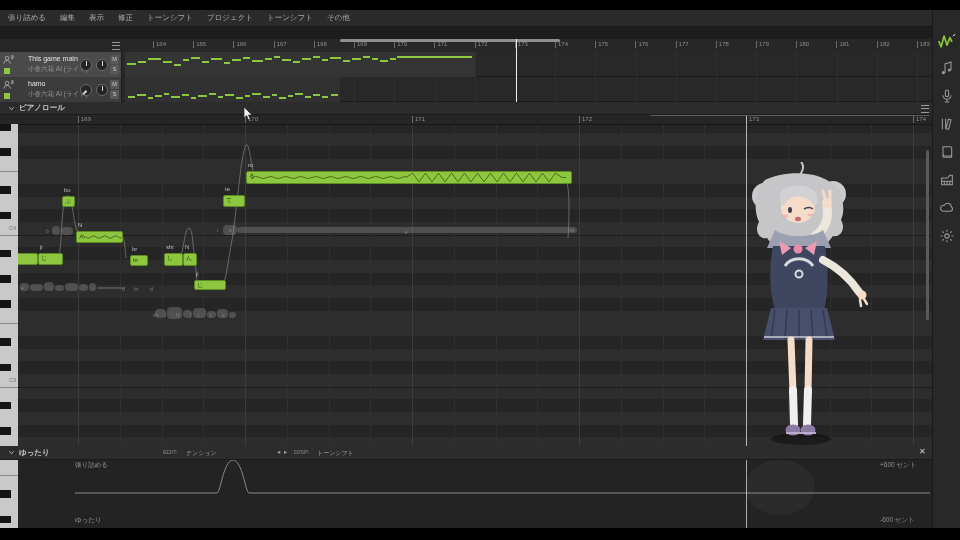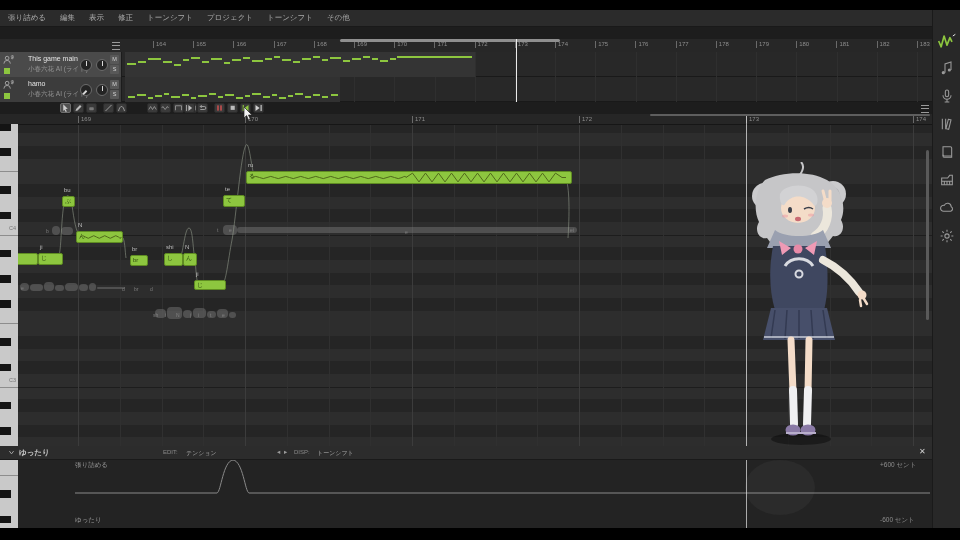--- a/index.html
+++ b/index.html
@@ -219,20 +219,26 @@
           <div class="seg" style="position: absolute; left: 173px; top: 16px; width: 8px;"></div>
           <div class="seg" style="position: absolute; left: 183px; top: 19px; width: 6px;"></div>
           <div class="seg" style="position: absolute; left: 191px; top: 17px; width: 7px;"></div>
           <div class="seg" style="position: absolute; left: 200px; top: 19px; width: 6px;"></div>
           <div class="seg" style="position: absolute; left: 209px; top: 17px; width: 7px;"></div>
         </div>
       </div>
     </div>
   <div class="abs" style="left:516px;top:39px;width:1px;height:63px;background:#eaeaea;z-index:6"></div>
 
+  <div class="panel-h" id="prHeader" style="top:102px;width:960px;height:12px">
+    <svg class="chev" viewBox="0 0 10 10">
+        <path d="M2 3l3 4 3-4" stroke="#aaa" fill="none" stroke-width="1.3"></path>
+      </svg>
+    <span class="panel-title">ピアノロール</span>
+  </div>
   <div class="hamb" style="left:921px;top:105px;z-index:6"></div>
 
   <div class="abs" id="prRuler" style="left:0;top:114px;width:932px;height:10px;background:#262626;border-bottom:1px solid #161616;z-index:2">
       <div class="ruler-label" style="position: absolute; left: 78px; top: 2px;">169</div>
       <div class="ruler-label" style="position: absolute; left: 245px; top: 2px;">170</div>
       <div class="ruler-label" style="position: absolute; left: 412px; top: 2px;">171</div>
       <div class="ruler-label" style="position: absolute; left: 579px; top: 2px;">172</div>
       <div class="ruler-label" style="position: absolute; left: 746px; top: 2px;">173</div>
       <div class="ruler-label" style="position: absolute; left: 913px; top: 2px;">174</div>
     </div>

